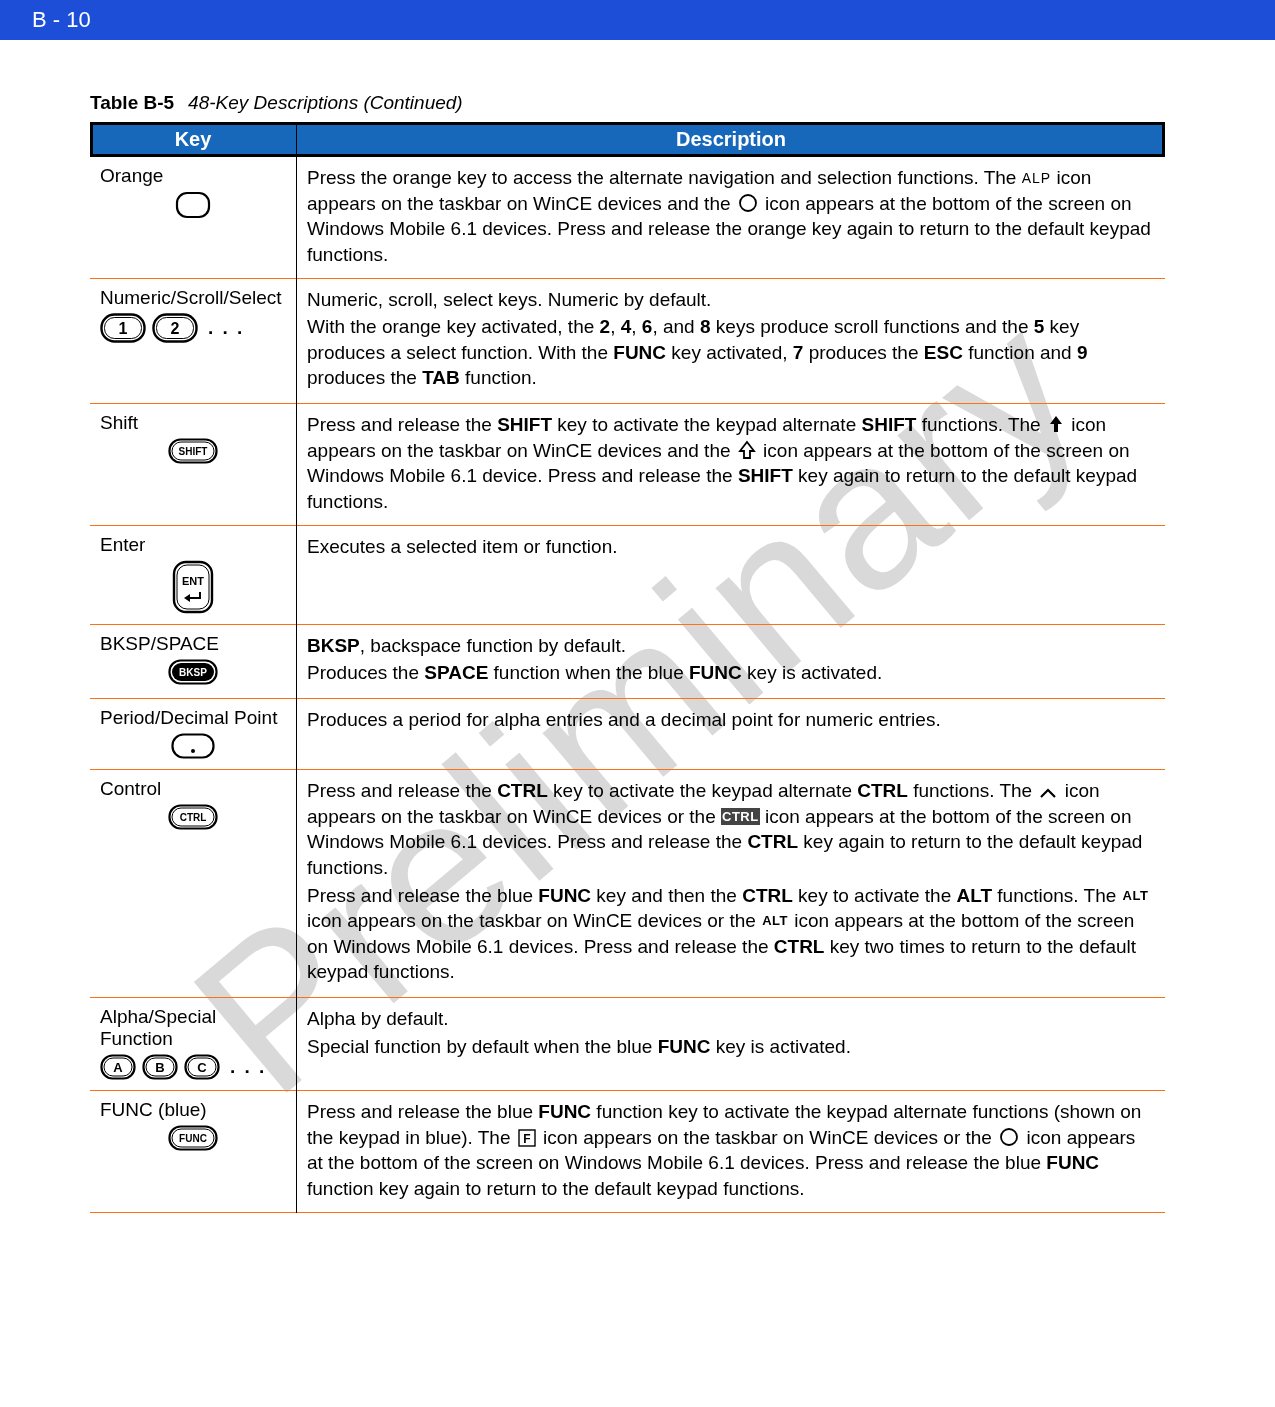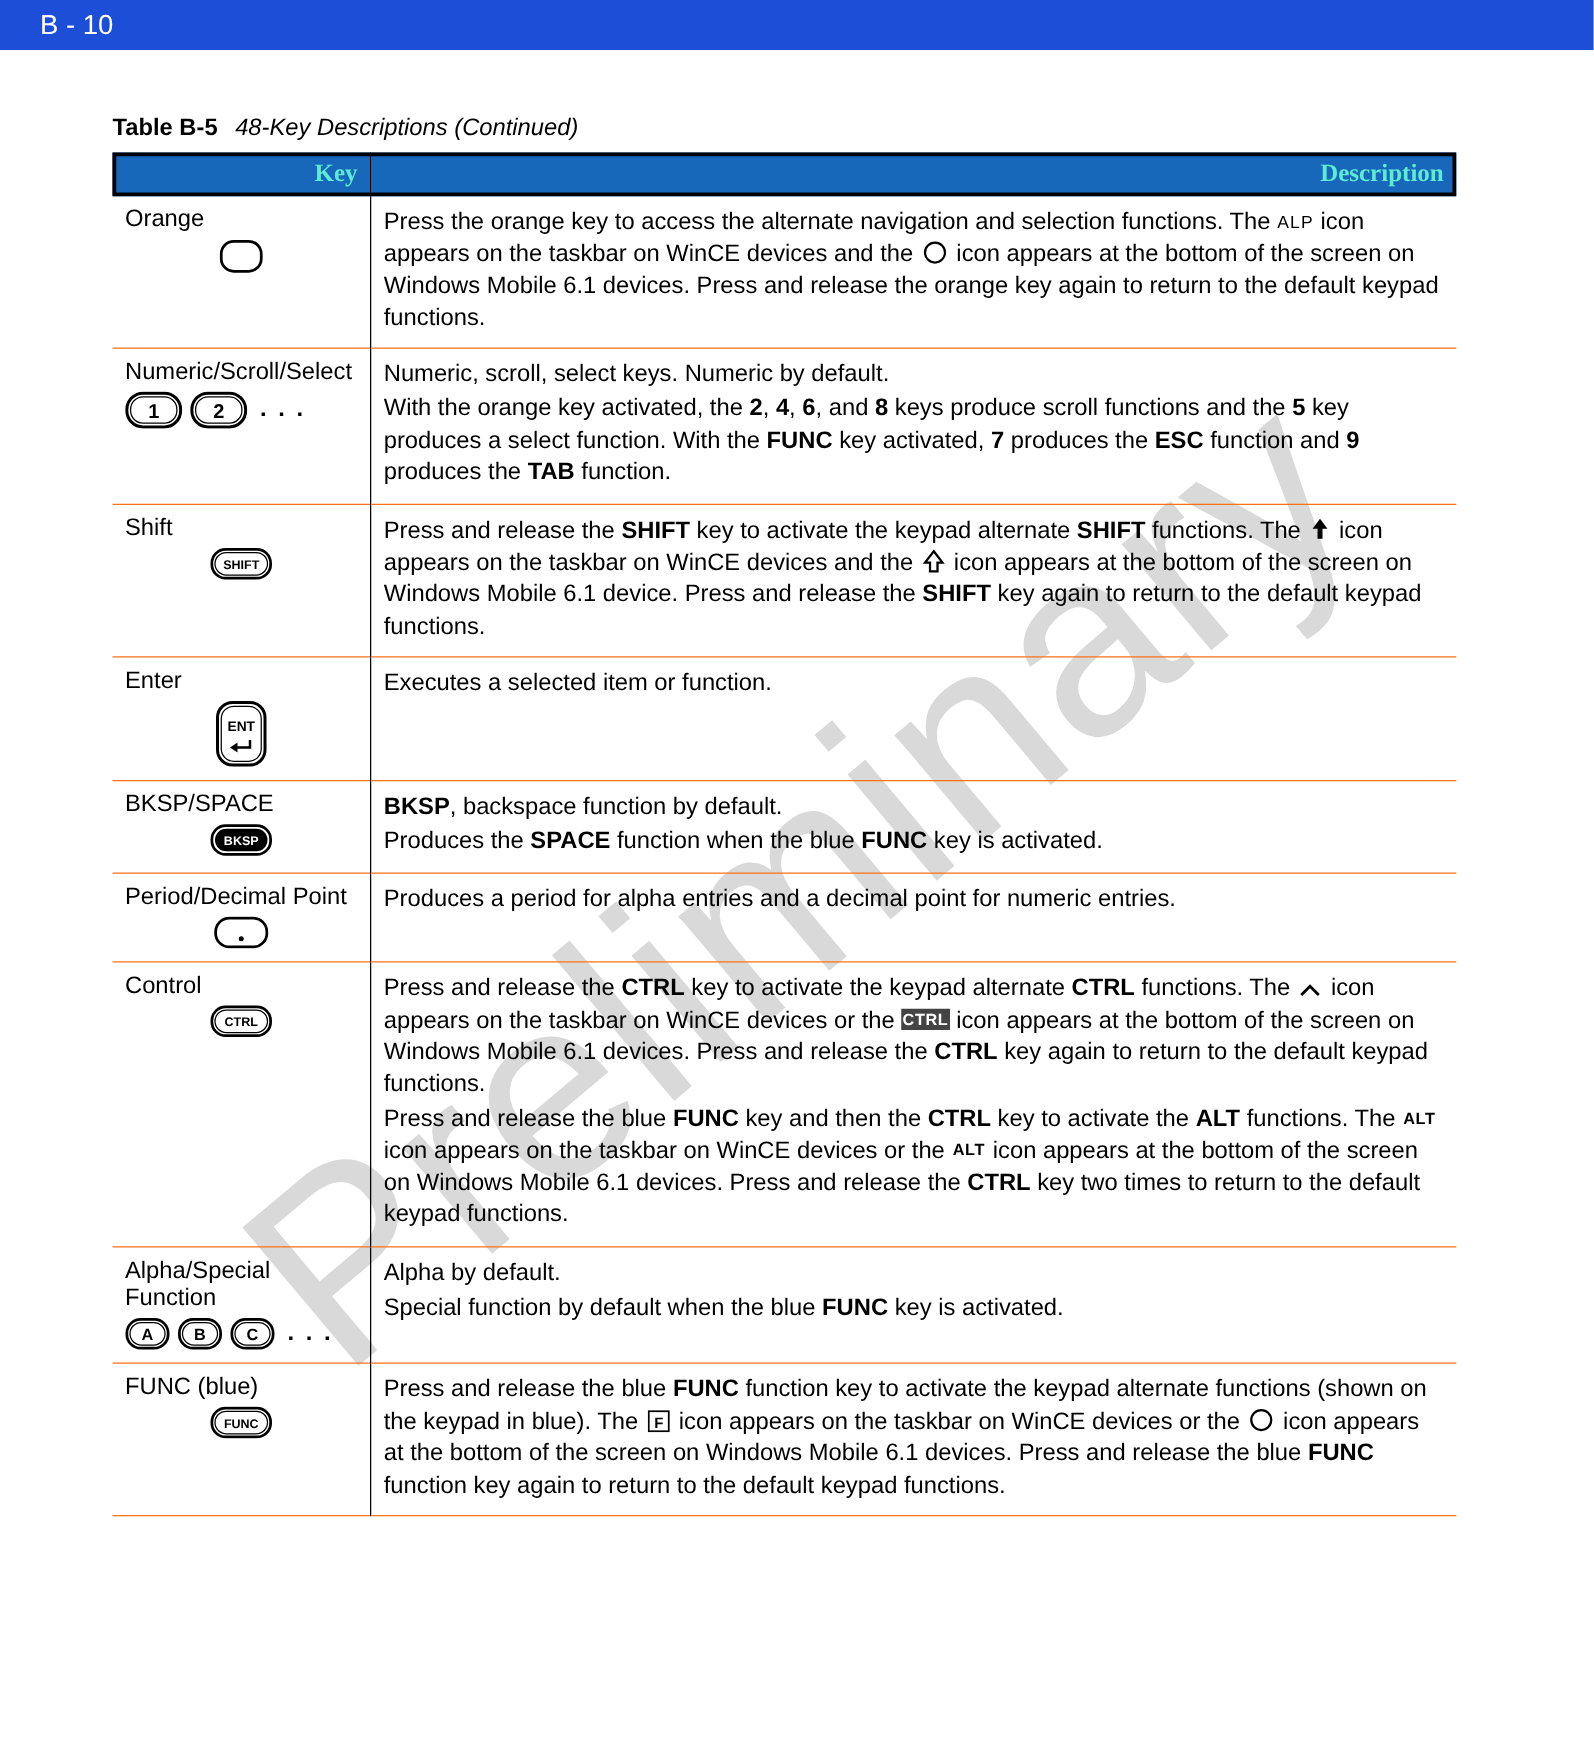--- a/index.html
+++ b/index.html
@@ -65,26 +65,26 @@
   .caption .title {
     font-style: italic;
   }
   table.ktable {
     width: 100%;
     border-collapse: collapse;
     font-size: 19px;
   }
   table.ktable thead th {
     background: #1768ba;
-    color: #5eead4;
-    font-family: Liberation Serif, serif;
+    color: #ffffff;
+    font-family: Liberation Sans, sans-serif;
     font-weight: bold;
     font-size: 20px;
     padding: 6px 10px;
-    text-align: right;
+    text-align: center;
     border: none;
   }
   table.ktable thead tr {
     outline: 3px solid #000;
     outline-offset: -3px;
   }
   table.ktable td {
     vertical-align: top;
     padding: 8px 10px 10px 10px;
     border: none;

